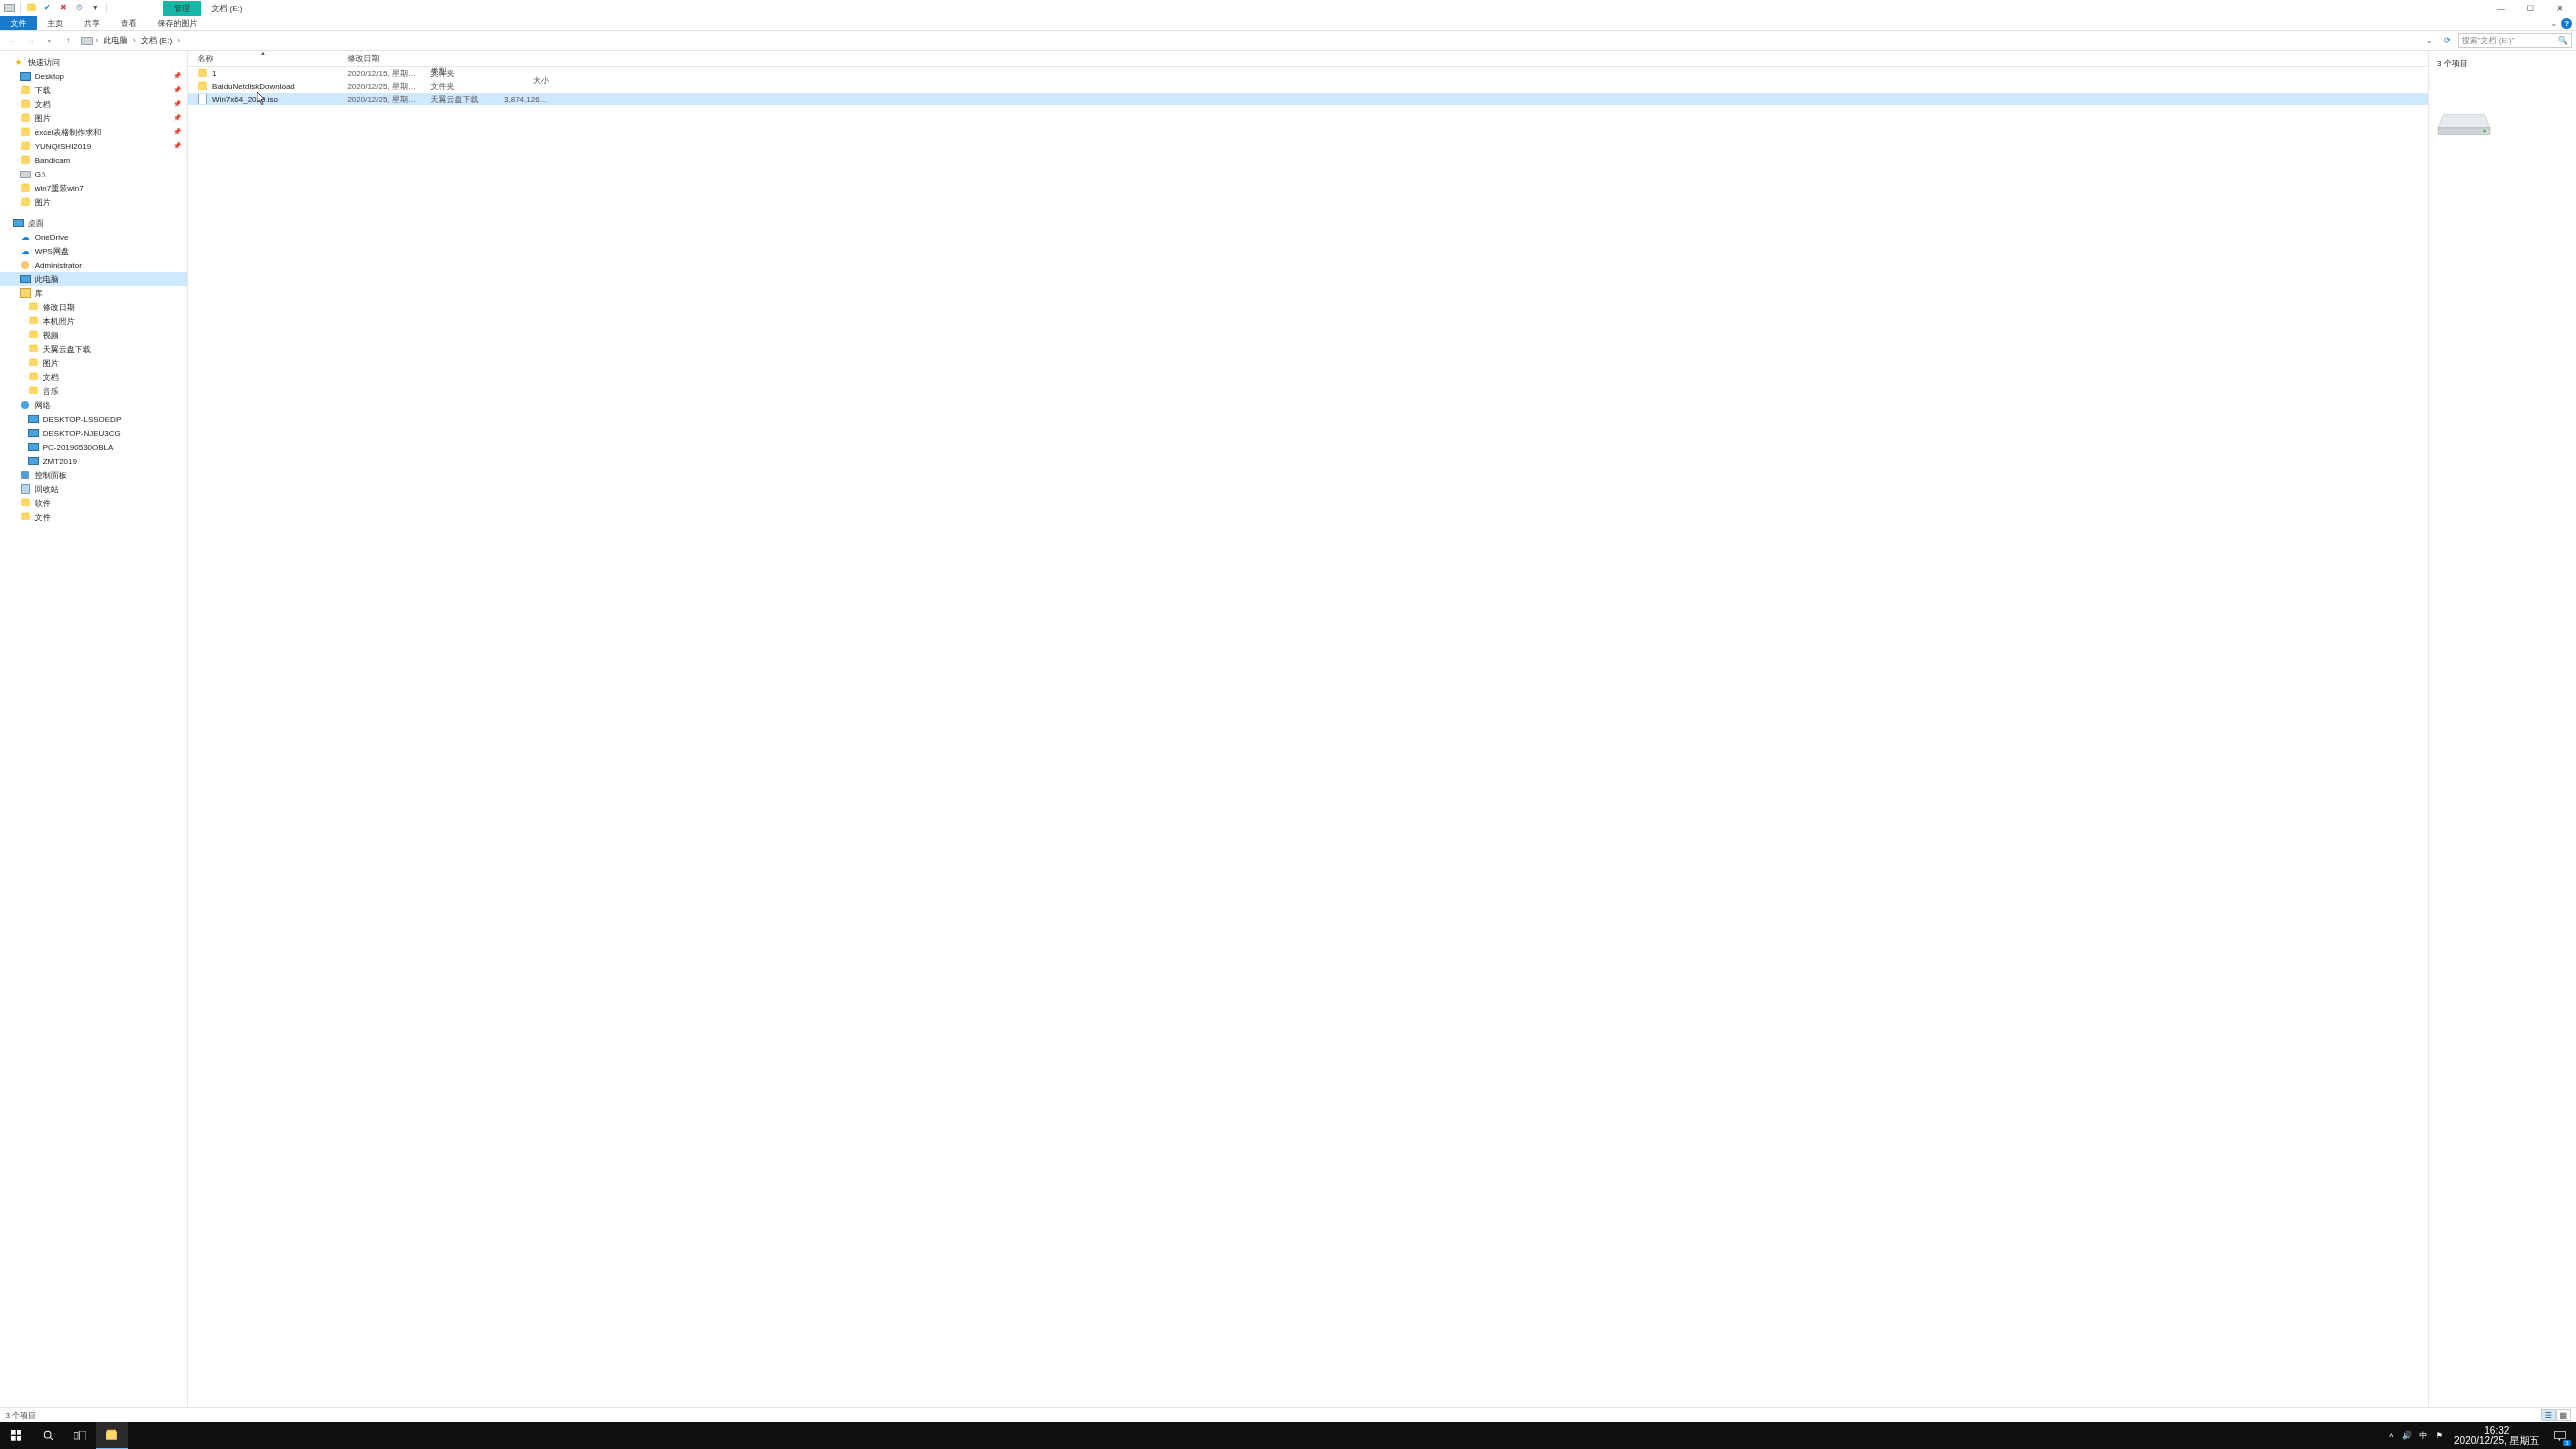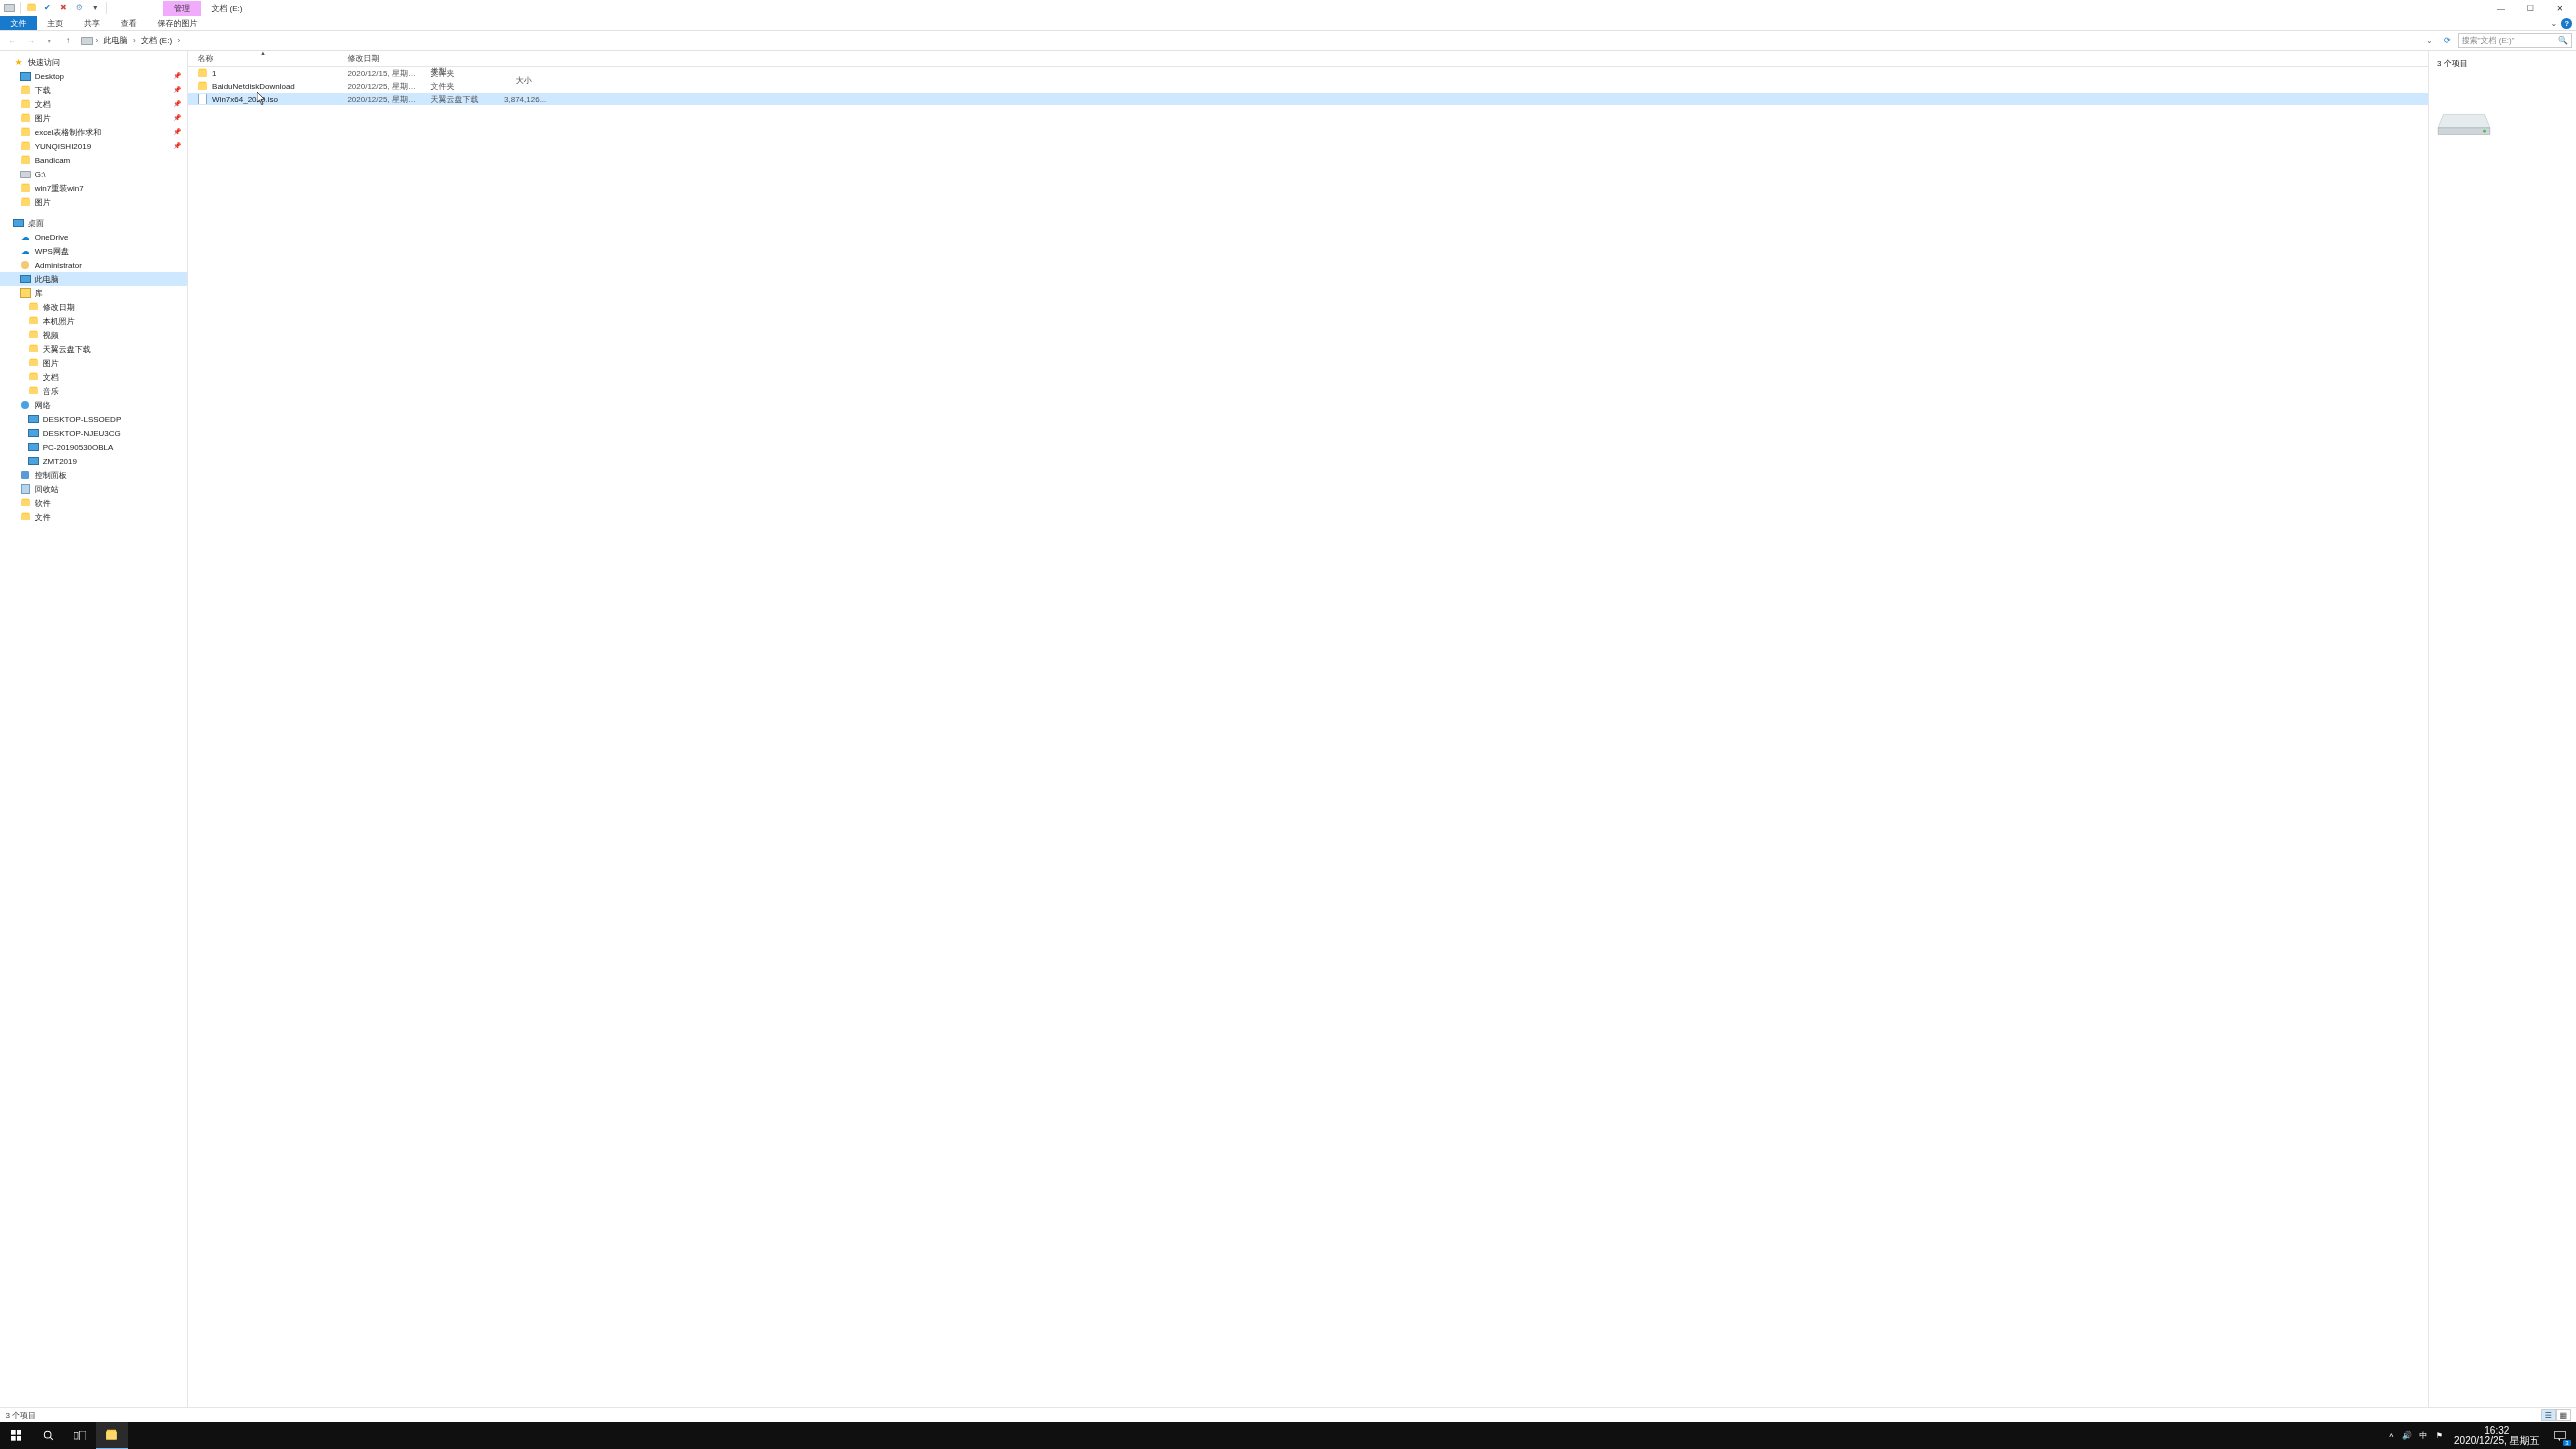--- a/index.html
+++ b/index.html
@@ -3,21 +3,21 @@
 <meta charset="utf-8">
 <style>
 * { margin: 0; padding: 0; box-sizing: border-box; font-family: "Microsoft YaHei", "Segoe UI", sans-serif; font-size: 8px; }
 body { width: 2576px; height: 1449px; background: #fff; overflow: hidden; transform: scale(1); transform-origin: top left; }
 
 
 .qa-strip { height: 16px; display: flex; align-items: center; background: #fff; border-bottom: 0; padding: 0 1.3px; }
 .qa-strip .ico { width: 13.4px; height: 13.4px; display:flex; align-items:center; justify-content:center; margin:0 1.3px; }
 .qa-strip .sep { width:0.7px; height:12px; background:#e0e0e0; margin:0 2.7px; }
 .qa-strip .title-ctx { height: 16px; display:flex; align-items:center; margin-left: 54px; }
-.qa-strip .ctx-tab { background: #f0abfc; padding: 2px 10.7px; color:#333; }
+.qa-strip .ctx-tab { background: #14b8a6; padding: 2px 10.7px; color:#333; }
 .qa-strip .title-txt { padding: 2px 10.7px; color:#333; }
 .qa-strip .winbtns { margin-left:auto; display:flex; }
 .qa-strip .winbtns .wb { width: 29.5px; height:16px; display:flex; align-items:center; justify-content:center; color:#333; }
 
 .ribbon-tabs { height: 15.4px; display:flex; align-items:stretch; background:#fff; border-bottom:0.7px solid #e1e1e1; }
 .ribbon-tabs .tab { padding: 2px 9.4px; color:#333; display:flex; align-items:center; border:0.7px solid transparent; }
 .ribbon-tabs .tab.file { background:#1979ca; color:#fff; }
 .ribbon-tabs .tab.context { color:#333; }
 .ribbon-tabs .rb-right { margin-left:auto; display:flex; align-items:center; padding-right:4px; gap:4px; }
 .ribbon-tabs .rb-right .dd { color:#555; }
@@ -46,21 +46,21 @@
 .nav-item.selected { background:#cde8ff; }
 .nav-sep { height: 6.7px; }
 
 .file-area { flex:1; display:flex; }
 .file-list { flex:1; display:flex; flex-direction:column; }
 .col-head { height: 16px; display:flex; align-items:center; border-bottom:0.7px solid #e5e5e5; color:#444; }
 .col-head .col { padding-left:9.4px; position:relative; }
 .col-head .col.name { width: 150px; }
 .col-head .col.date { width: 83px; }
 .col-head .col.type { width: 68px; margin-top: 25px; }
-.col-head .col.size { width: 60px; text-align:center;margin-top:44px; }
+.col-head .col.size { width: 60px; text-align:right;margin-top:44px; }
 .col-head .sort-ind { position:absolute; left:50%; top:-3.4px; transform:translateX(-50%); font-size:6px; color:#555; }
 
 .row { height: 12.7px; display:flex; align-items:center; }
 .row.selected { background:#cde8ff; }
 .row .cell { padding-left:9.4px; white-space:nowrap; overflow:hidden; text-overflow:ellipsis; color:#222; }
 .row .cell.name { width:150px; display:flex; align-items:center; }
 .row .cell.date { width:83px; color:#555; }
 .row .cell.type { width:68px; color:#555; }
 .row .cell.size { width:60px; text-align:right; color:#555; padding-right:2.7px;}
 .row .fico { width:10.7px; height:10.7px; margin-right:4px; display:flex; align-items:center; justify-content:center; }

